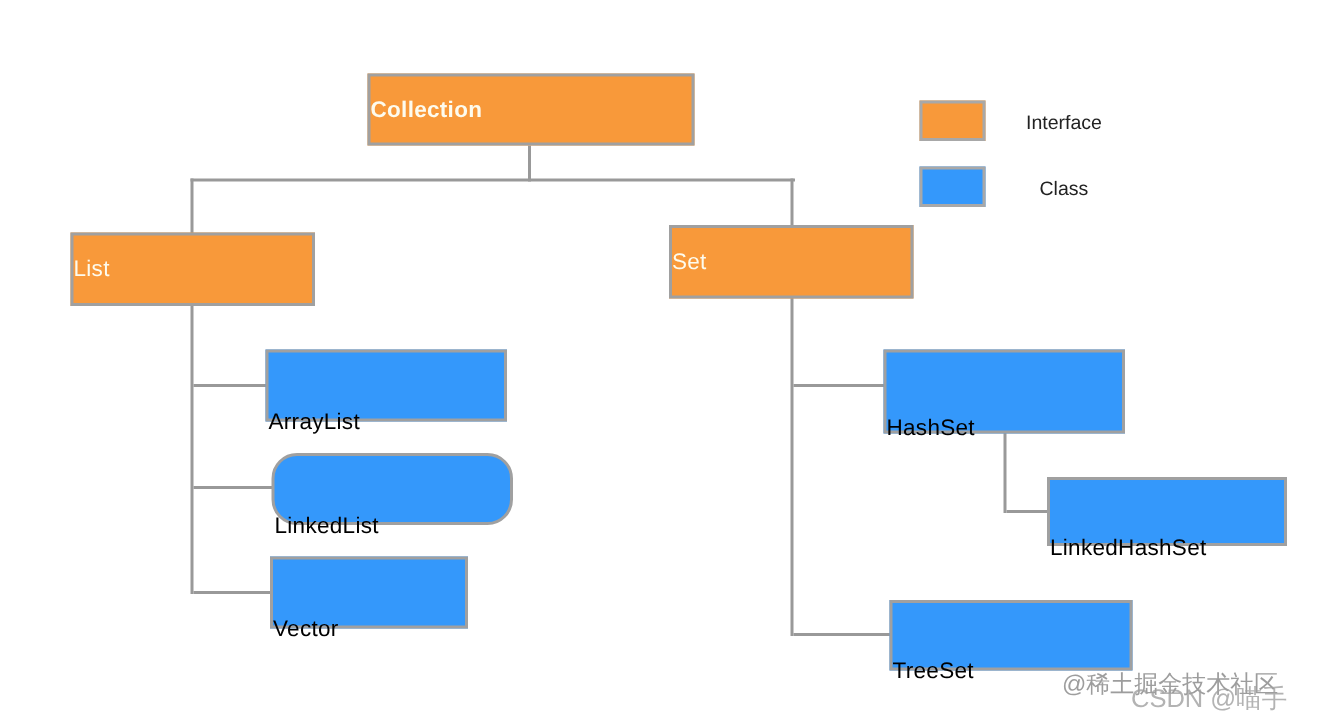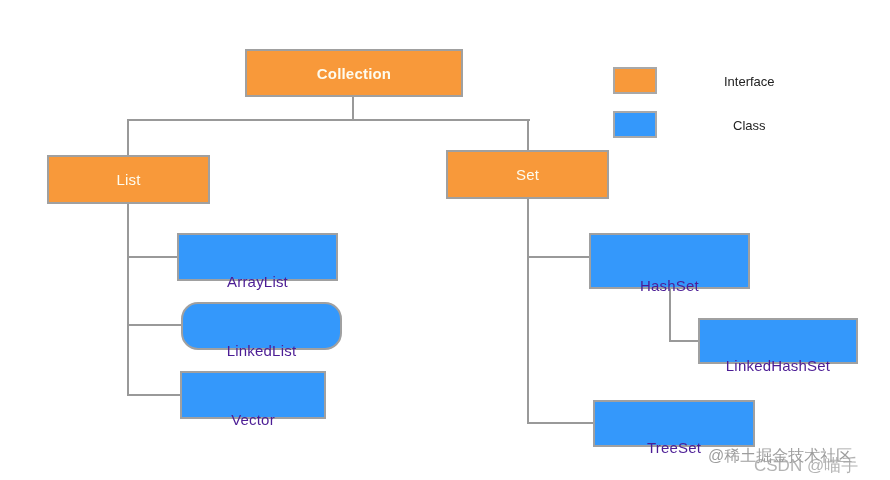--- a/index.html
+++ b/index.html
@@ -14,47 +14,45 @@
     height: 480px;
     background: #ffffff;
     overflow: hidden;
   }
   .node {
     position: absolute;
     box-sizing: border-box;
     border: 2px solid #a0a0a0;
     display: flex;
     align-items: center;
-    justify-content: center;
   }
   .node.orange { background: #f8993a; }
   .node.blue   { background: #3498fb; }
   .node-label {
     color: #fdfbee;
     font-size: 15px;
     letter-spacing: 0.2px;
   }
-  .node.blue .node-label { color: #4c1d95; margin-top: 48px; }
+  .node.blue .node-label { color: #000000; margin-top: 48px; }
   .node-label.bold { font-weight: bold; font-size: 15px; }
   .line {
     position: absolute;
     background: #999999;
   }
   .legend-swatch {
     position: absolute;
     box-sizing: border-box;
     border: 2px solid #a8a8a8;
   }
   .legend-swatch.orange { background: #f8993a; }
   .legend-swatch.blue   { background: #3498fb; }
   .legend-label {
     position: absolute;
     color: #222222;
     font-size: 13px;
-    margin-left: 40px;
   }
   .watermark {
     position: absolute;
     white-space: nowrap;
     pointer-events: none;
   }
   .wm-juejin {
     left: 708px;
     top: 446px;
     font-size: 16px;
@@ -96,21 +94,21 @@
   <div class="node orange" style="left:446px; top:150px; width:163px; height:49px;">
     <span class="node-label">Set</span>
   </div>
 
   <div class="node blue" style="left:177px; top:233px; width:161px; height:48px;">
     <span class="node-label">ArrayList</span>
   </div>
   <div class="node blue" style="left:181px; top:302px; width:161px; height:48px;border-radius:17px;">
     <span class="node-label">LinkedList</span>
   </div>
-  <div class="node blue" style="left:180px; top:371px; width:146px; height:48px;">
+  <div class="node blue" style="left:180px; top:371px; width:132px; height:48px;">
     <span class="node-label">Vector</span>
   </div>
   <div class="node blue" style="left:589px; top:233px; width:161px; height:56px;">
     <span class="node-label">HashSet</span>
   </div>
   <div class="node blue" style="left:698px; top:318px; width:160px; height:46px;">
     <span class="node-label">LinkedHashSet</span>
   </div>
   <div class="node blue" style="left:593px; top:400px; width:162px; height:47px;">
     <span class="node-label">TreeSet</span>

